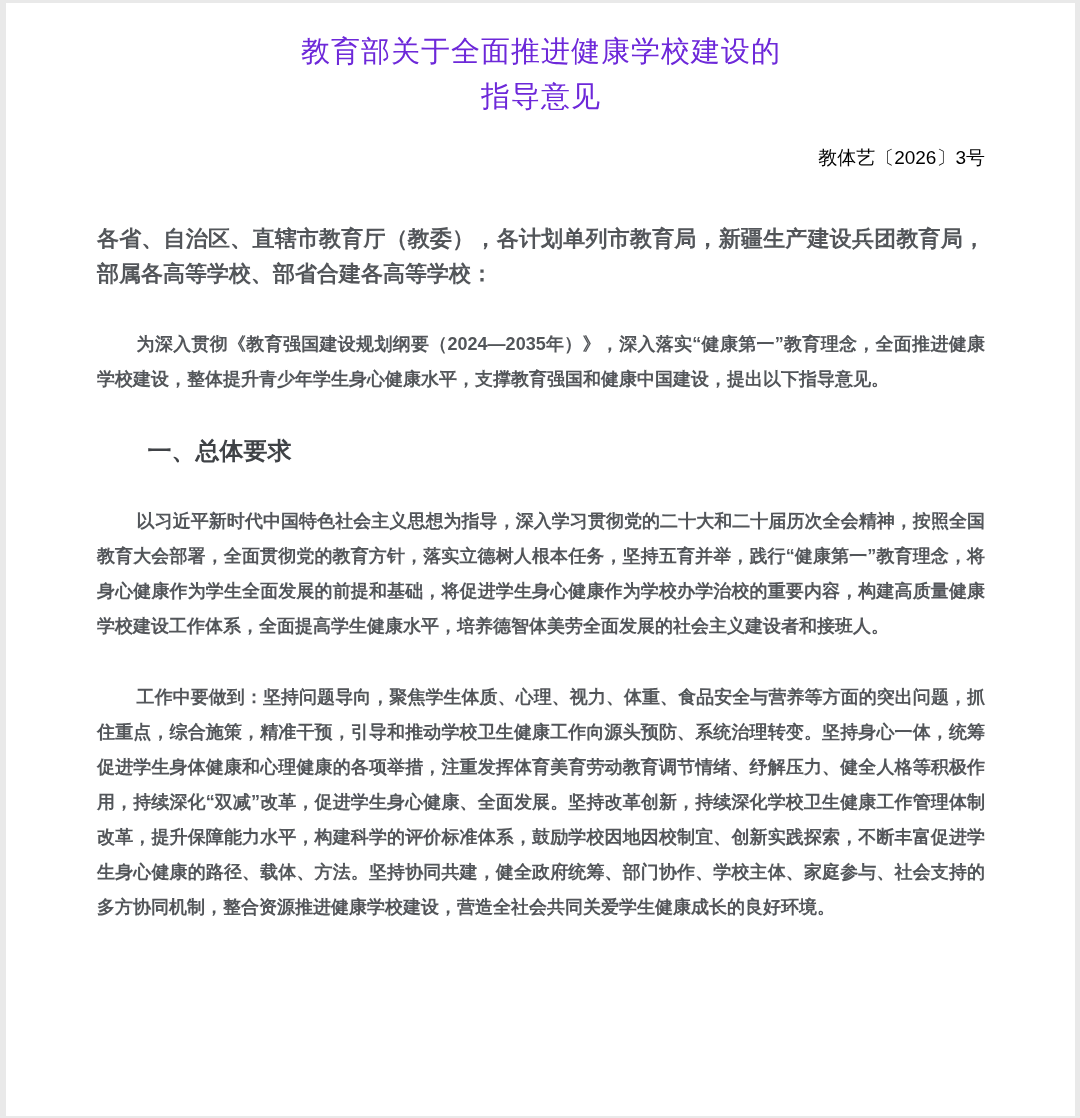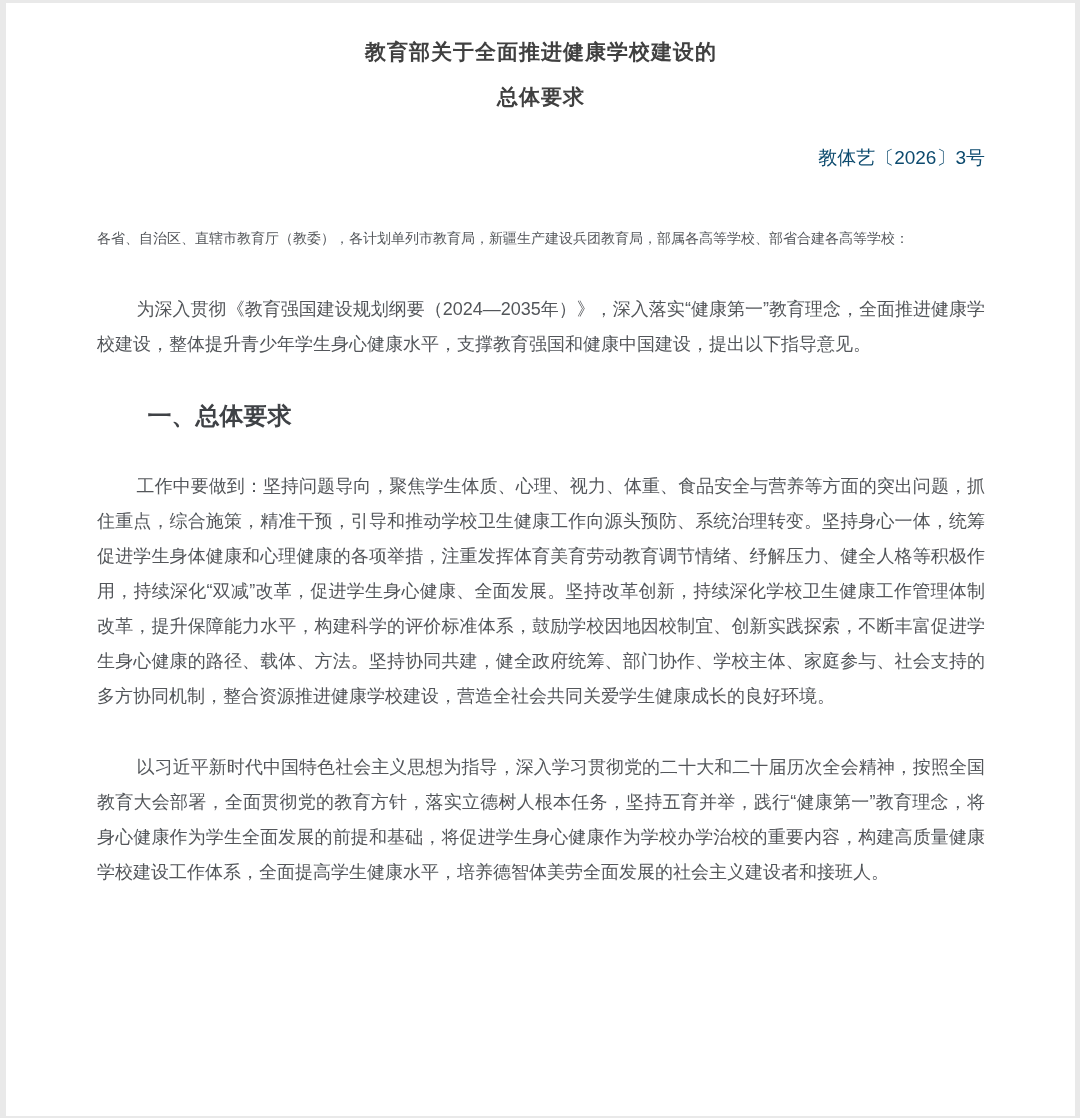--- a/index.html
+++ b/index.html
@@ -17,75 +17,77 @@
     width: 1069px;
     height: 1113px;
     background: #ffffff;
     box-sizing: border-box;
     padding: 26px 90px 0 91px;
     overflow: hidden;
   }
   .doc-title {
     margin: 0;
     text-align: center;
-    font-size: 21px;
+    font-size: 29px;
     line-height: 45px;
-    font-weight: 700;
-    color: #404040;
+    font-weight: 400;
+    color: #6d28d9;
     letter-spacing: 1px;
   }
   .title-line { display: block; }
   .doc-number {
     text-align: right;
     font-size: 19px;
     line-height: 30px;
     margin-top: 24px;
-    color: #0c4a6e;
+    color: #000000;
   }
   .addressee {
     margin: 48px 0 11px;
-    font-size: 14px;
+    font-size: 22px;
     line-height: 35px;
     color: #53565a;
     text-align: justify;
+    font-weight: bold;
   }
   .para {
     margin: 36px 0 0;
     font-size: 18px;
     line-height: 35px;
     color: #53565a;
     text-align: justify;
     text-indent: 2.2em;
+    font-weight: bold;
   }
   .section-heading {
     margin: 36px 0 0;
     font-size: 24px;
     line-height: 35px;
     font-weight: 700;
     color: #3f4246;
     text-indent: 2.1em;
     text-align: left;
   }
 </style>
 </head>
 <body>
 
 <div class="page">
 
   <h1 class="doc-title">
     <span class="title-line">教育部关于全面推进健康学校建设的</span>
-    <span class="title-line">总体要求</span>
+    <span class="title-line">指导意见</span>
   </h1>
 
   <div class="doc-number">教体艺〔2026〕3号</div>
 
   <p class="addressee">各省、自治区、直辖市教育厅（教委），各计划单列市教育局，新疆生产建设兵团教育局，部属各高等学校、部省合建各高等学校：</p>
 
   <p class="para">为深入贯彻《教育强国建设规划纲要（2024—2035年）》，深入落实“健康第一”教育理念，全面推进健康学校建设，整体提升青少年学生身心健康水平，支撑教育强国和健康中国建设，提出以下指导意见。</p>
 
   <h2 class="section-heading">一、总体要求</h2>
 
+  <p class="para">以习近平新时代中国特色社会主义思想为指导，深入学习贯彻党的二十大和二十届历次全会精神，按照全国教育大会部署，全面贯彻党的教育方针，落实立德树人根本任务，坚持五育并举，践行“健康第一”教育理念，将身心健康作为学生全面发展的前提和基础，将促进学生身心健康作为学校办学治校的重要内容，构建高质量健康学校建设工作体系，全面提高学生健康水平，培养德智体美劳全面发展的社会主义建设者和接班人。</p>
+
   <p class="para">工作中要做到：坚持问题导向，聚焦学生体质、心理、视力、体重、食品安全与营养等方面的突出问题，抓住重点，综合施策，精准干预，引导和推动学校卫生健康工作向源头预防、系统治理转变。坚持身心一体，统筹促进学生身体健康和心理健康的各项举措，注重发挥体育美育劳动教育调节情绪、纾解压力、健全人格等积极作用，持续深化“双减”改革，促进学生身心健康、全面发展。坚持改革创新，持续深化学校卫生健康工作管理体制改革，提升保障能力水平，构建科学的评价标准体系，鼓励学校因地因校制宜、创新实践探索，不断丰富促进学生身心健康的路径、载体、方法。坚持协同共建，健全政府统筹、部门协作、学校主体、家庭参与、社会支持的多方协同机制，整合资源推进健康学校建设，营造全社会共同关爱学生健康成长的良好环境。</p>
-
-  <p class="para">以习近平新时代中国特色社会主义思想为指导，深入学习贯彻党的二十大和二十届历次全会精神，按照全国教育大会部署，全面贯彻党的教育方针，落实立德树人根本任务，坚持五育并举，践行“健康第一”教育理念，将身心健康作为学生全面发展的前提和基础，将促进学生身心健康作为学校办学治校的重要内容，构建高质量健康学校建设工作体系，全面提高学生健康水平，培养德智体美劳全面发展的社会主义建设者和接班人。</p>
 
 
 </div>
 
 </body></html>

